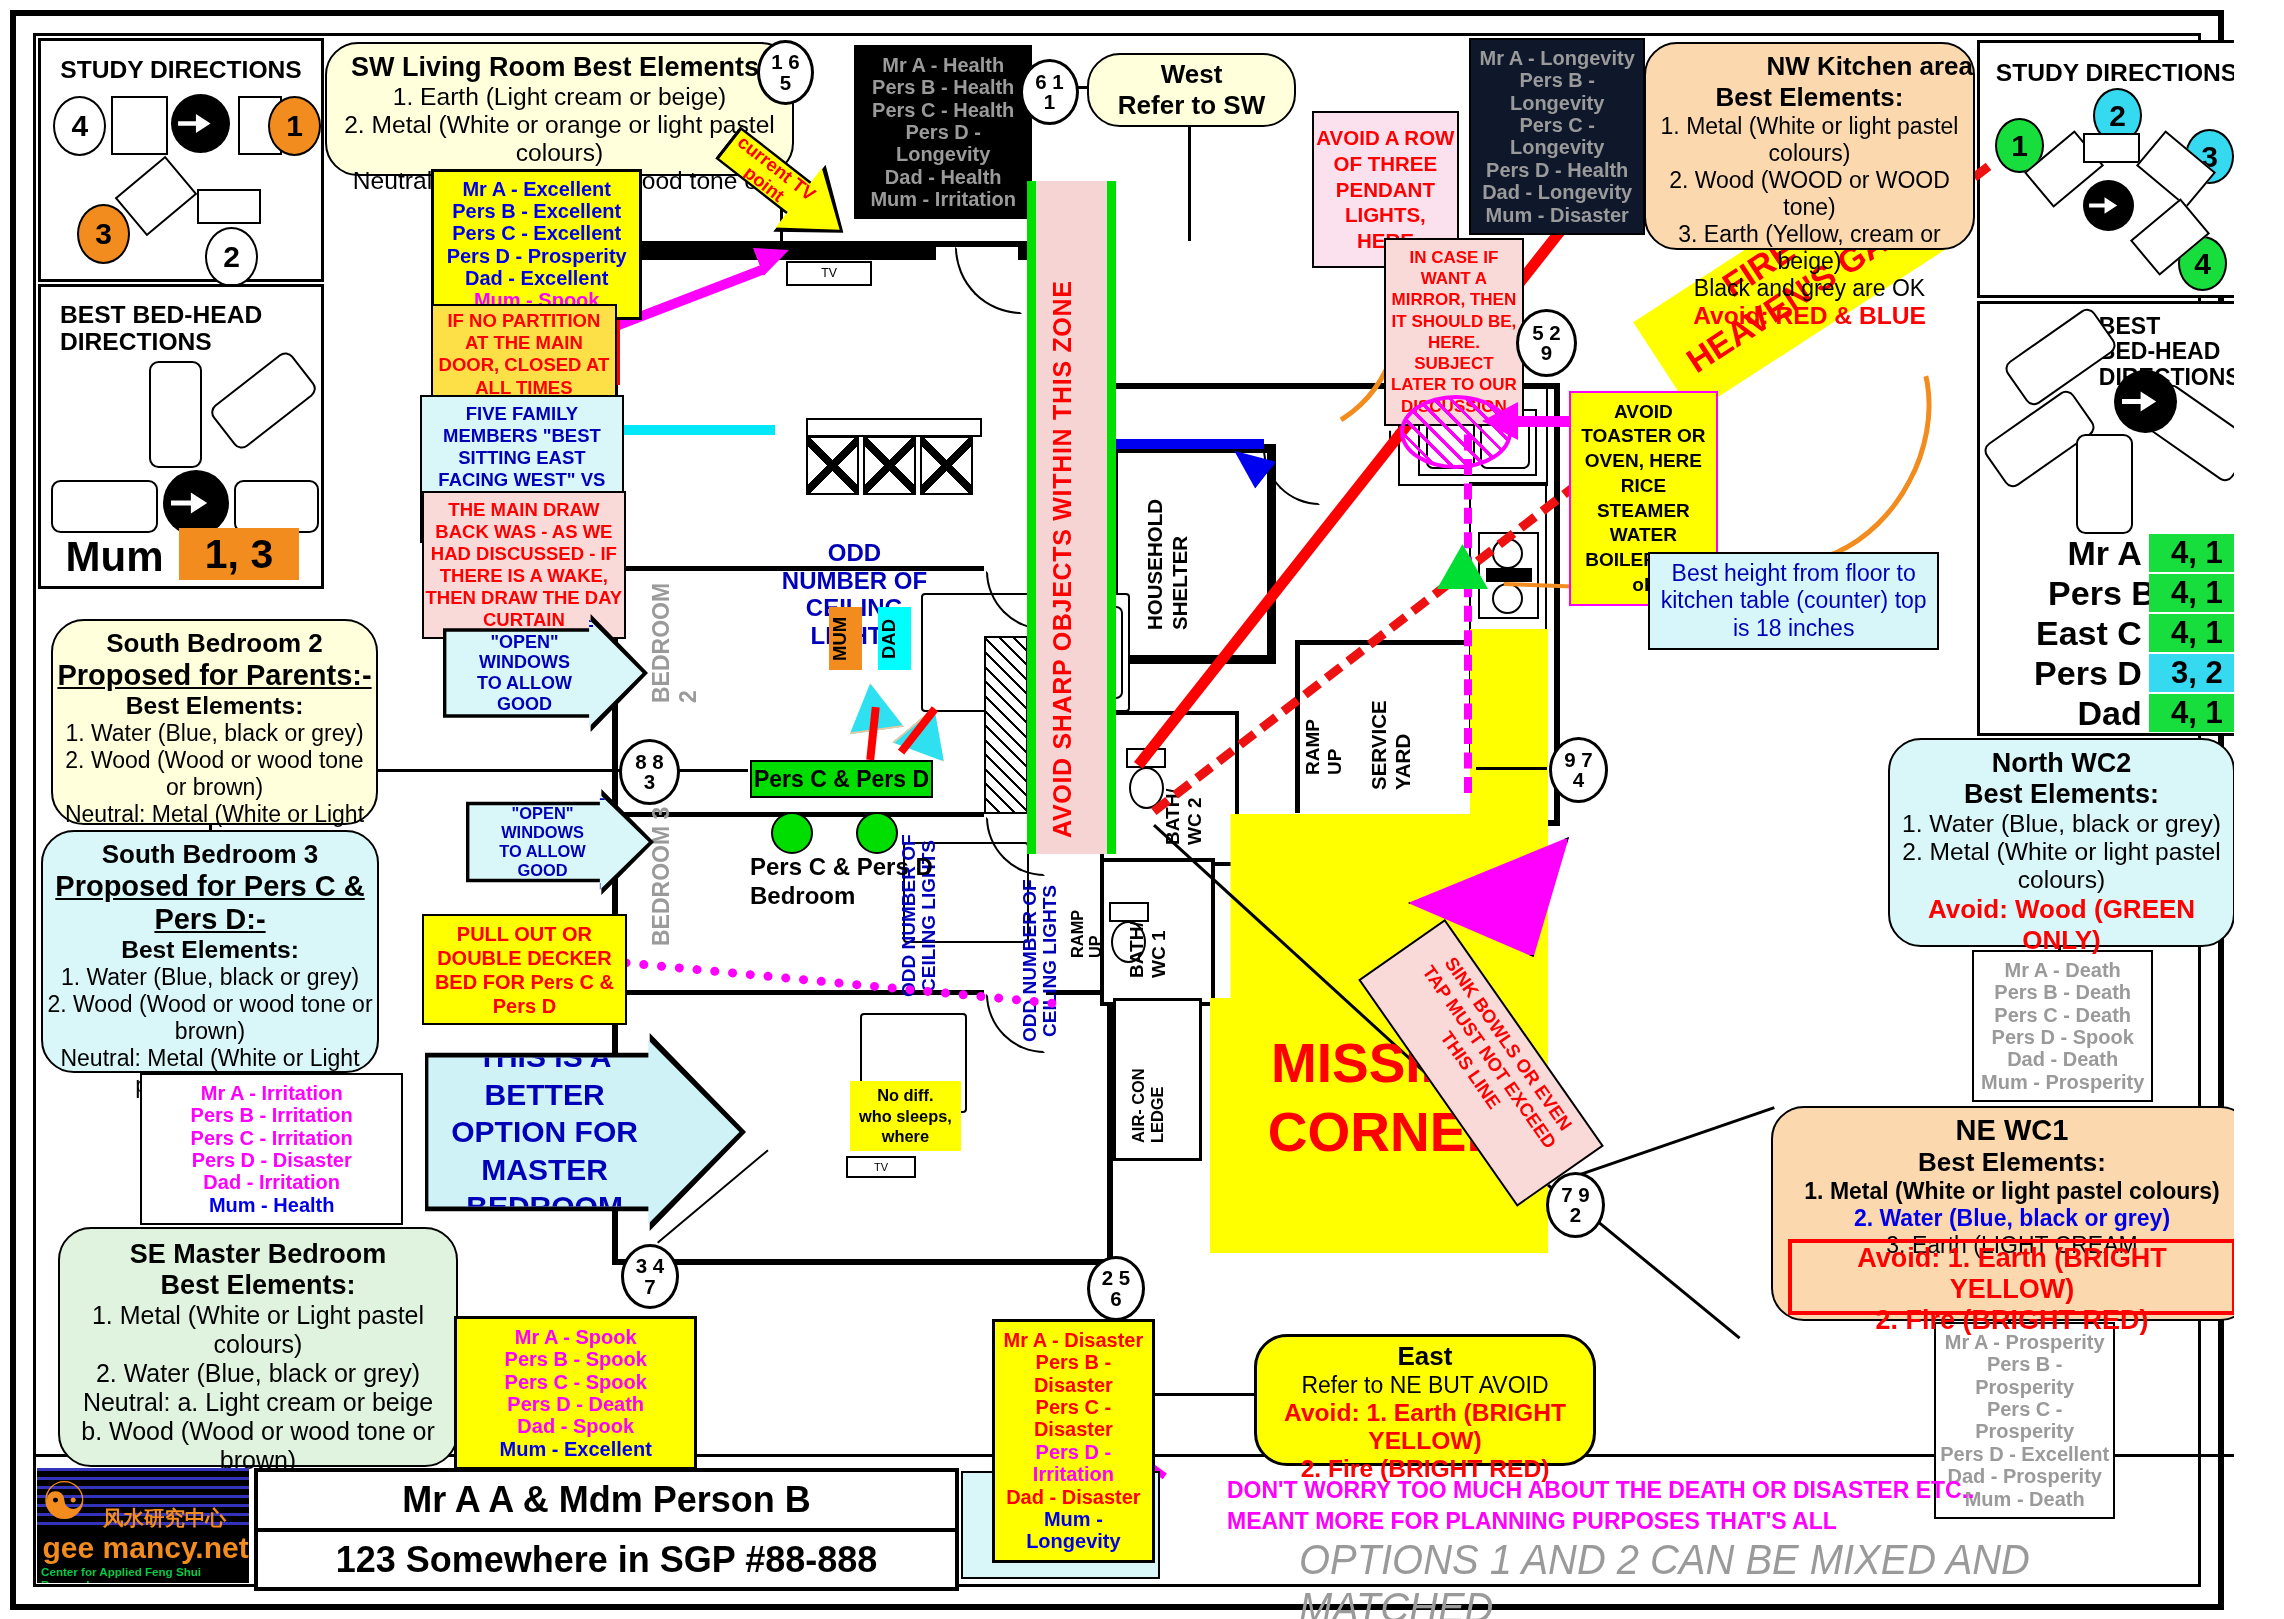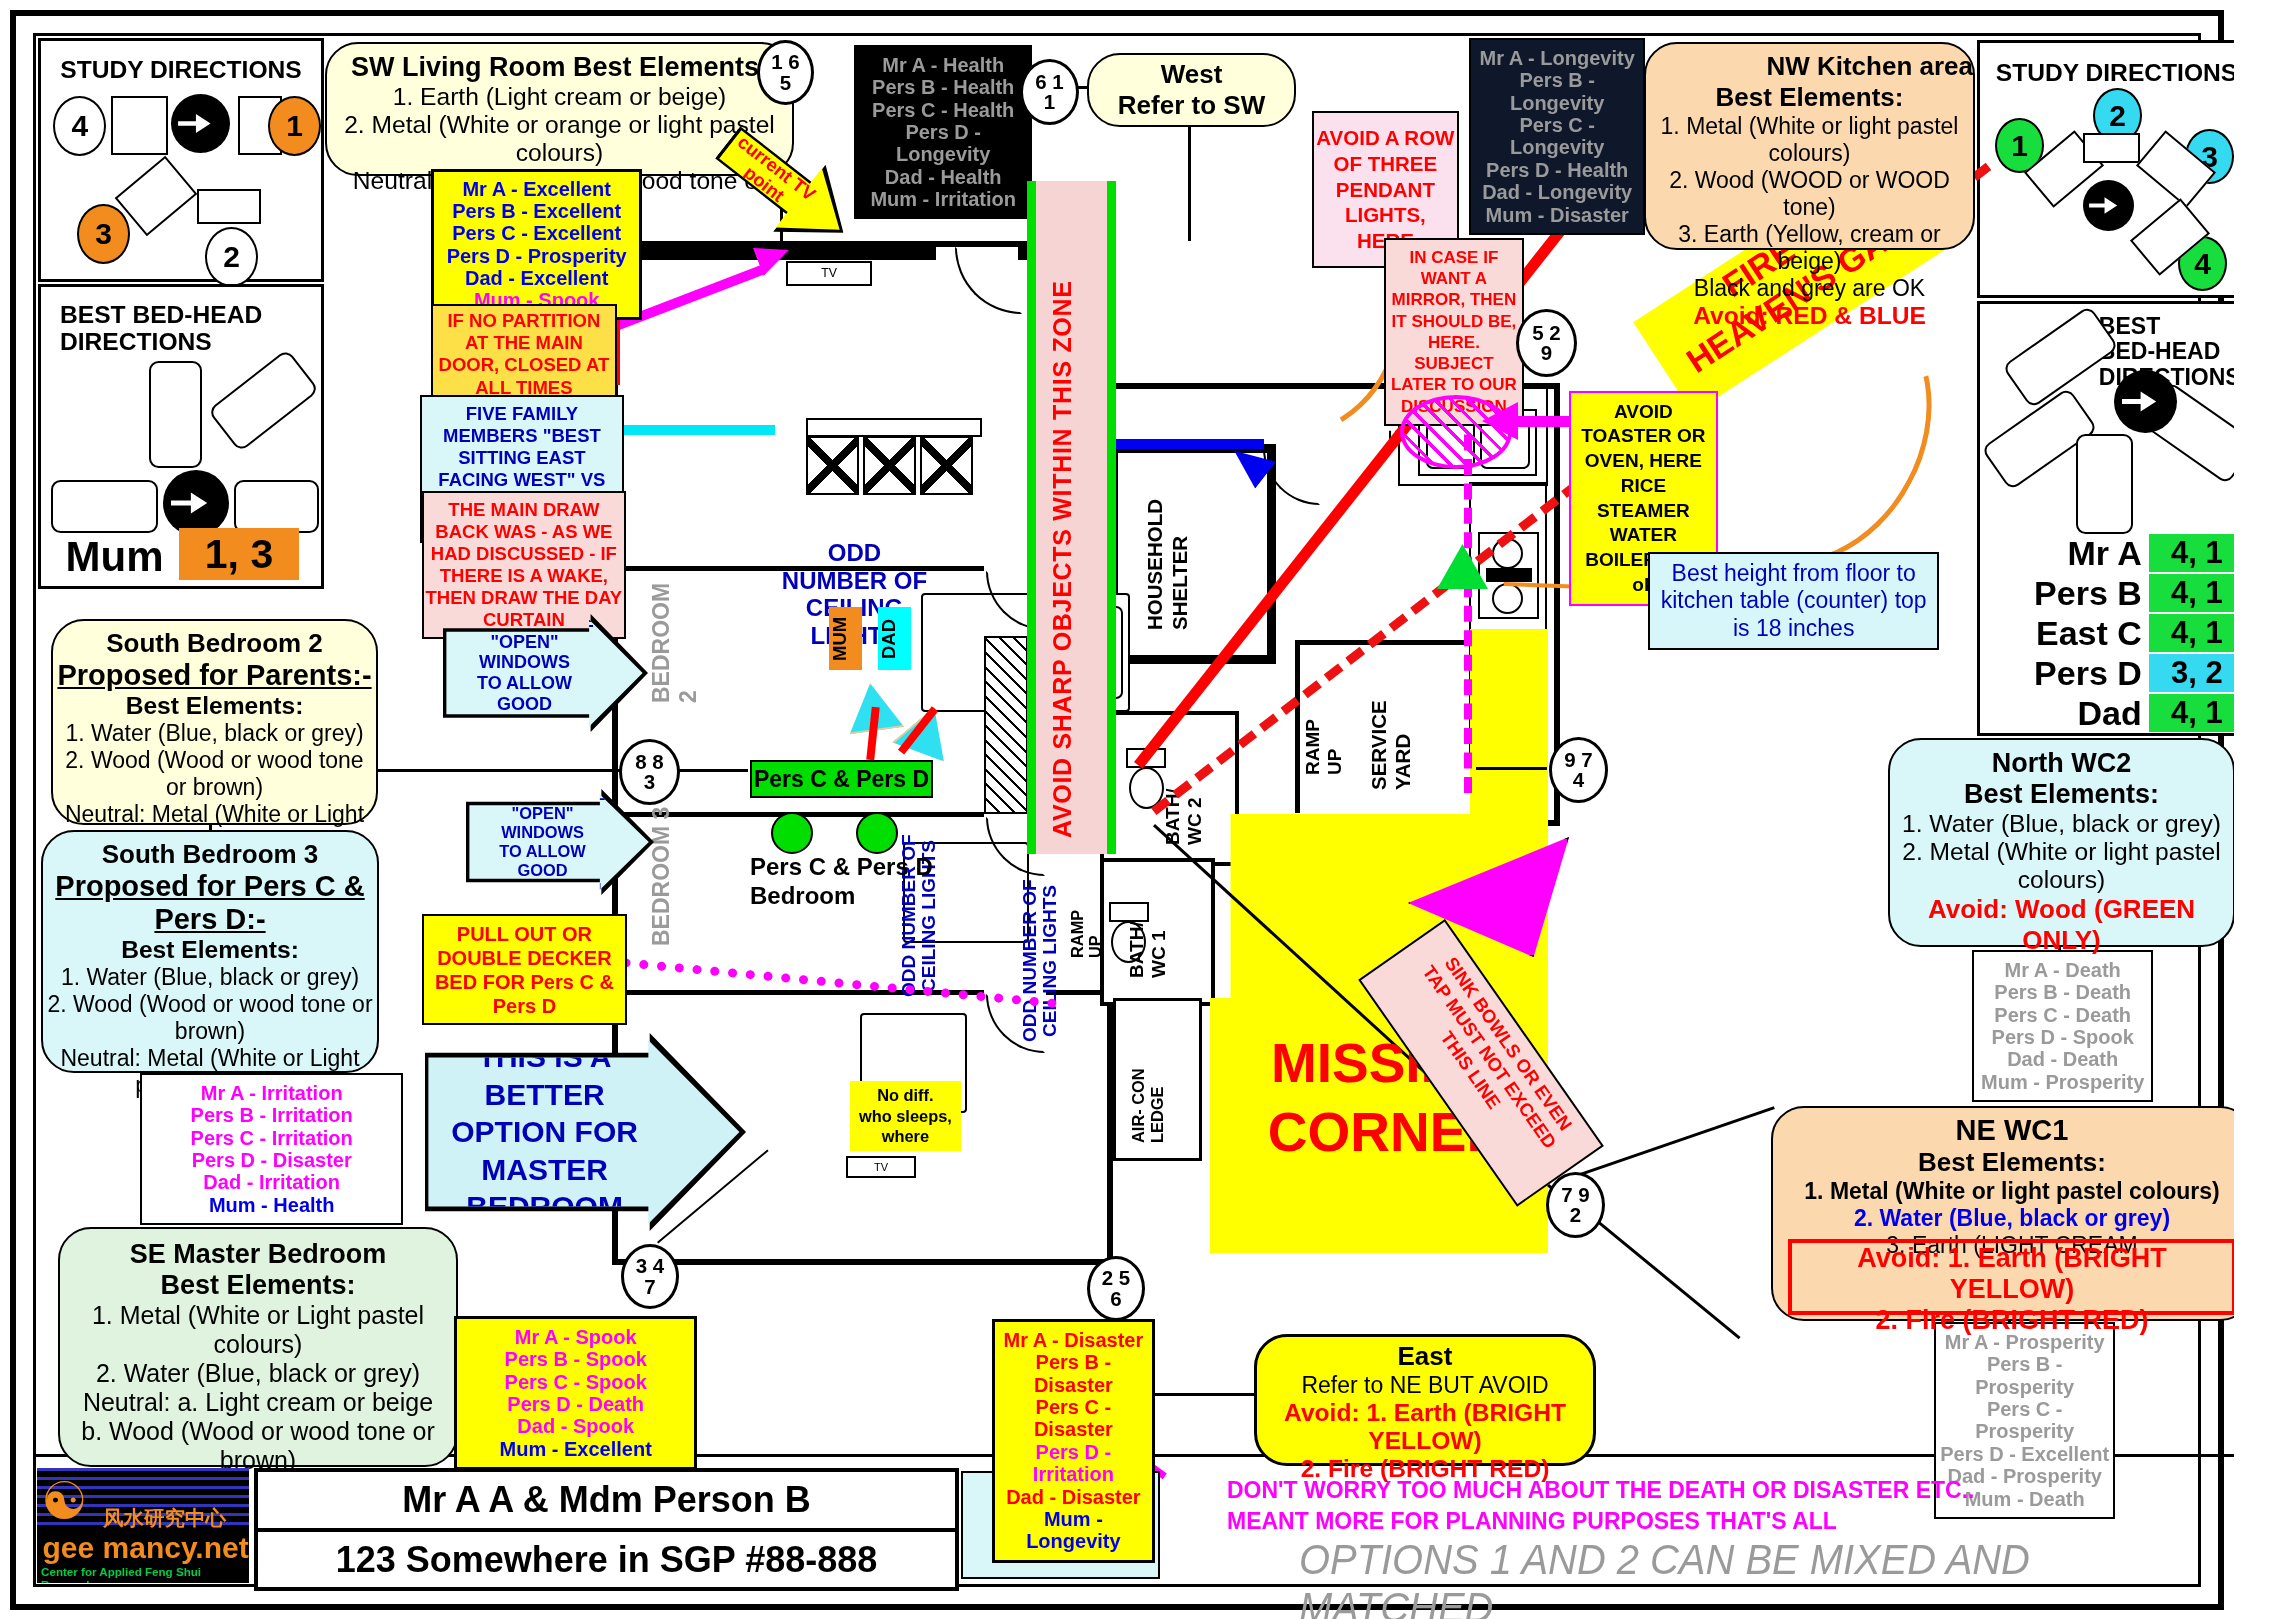--- a/index.html
+++ b/index.html
@@ -94,21 +94,21 @@
     <div class="bed" style="left:5.5px;top:109px;width:103px;height:48px;transform:rotate(-35deg);"></div>
     <div class="bed" style="left:96px;top:130px;width:53px;height:96px;"></div>
     <div class="bed" style="left:165px;top:103px;width:103px;height:48px;transform:rotate(35deg);"></div>
     <div class="compass" style="left:134px;top:66px;width:63px;height:63px;"></div>
     <div class="abs" style="left:6.8px;top:230px;width:258px;">
       <div style="position:relative;height:40px;">
           <span class="b" style="position:absolute;right:103px;font-size:34px;">Mr A</span>
           <span class="b ctr" style="position:absolute;right:0;width:96px;font-size:31px;background:#17DE3C;line-height:38px;">4, 1</span>
         </div>
       <div style="position:relative;height:40px;">
-          <span class="b" style="position:absolute;right:103px;font-size:34px;">Pers B</span>
+          <span class="b" style="position:absolute;right:89px;font-size:34px;">Pers B</span>
           <span class="b ctr" style="position:absolute;right:0;width:96px;font-size:31px;background:#17DE3C;line-height:38px;">4, 1</span>
         </div>
       <div style="position:relative;height:40px;">
           <span class="b" style="position:absolute;right:103px;font-size:34px;">East C</span>
           <span class="b ctr" style="position:absolute;right:0;width:96px;font-size:31px;background:#17DE3C;line-height:38px;">4, 1</span>
         </div>
       <div style="position:relative;height:40px;">
           <span class="b" style="position:absolute;right:103px;font-size:34px;">Pers D</span>
           <span class="b ctr" style="position:absolute;right:0;width:96px;font-size:31px;background:#35D9F0;line-height:38px;">3, 2</span>
         </div>

